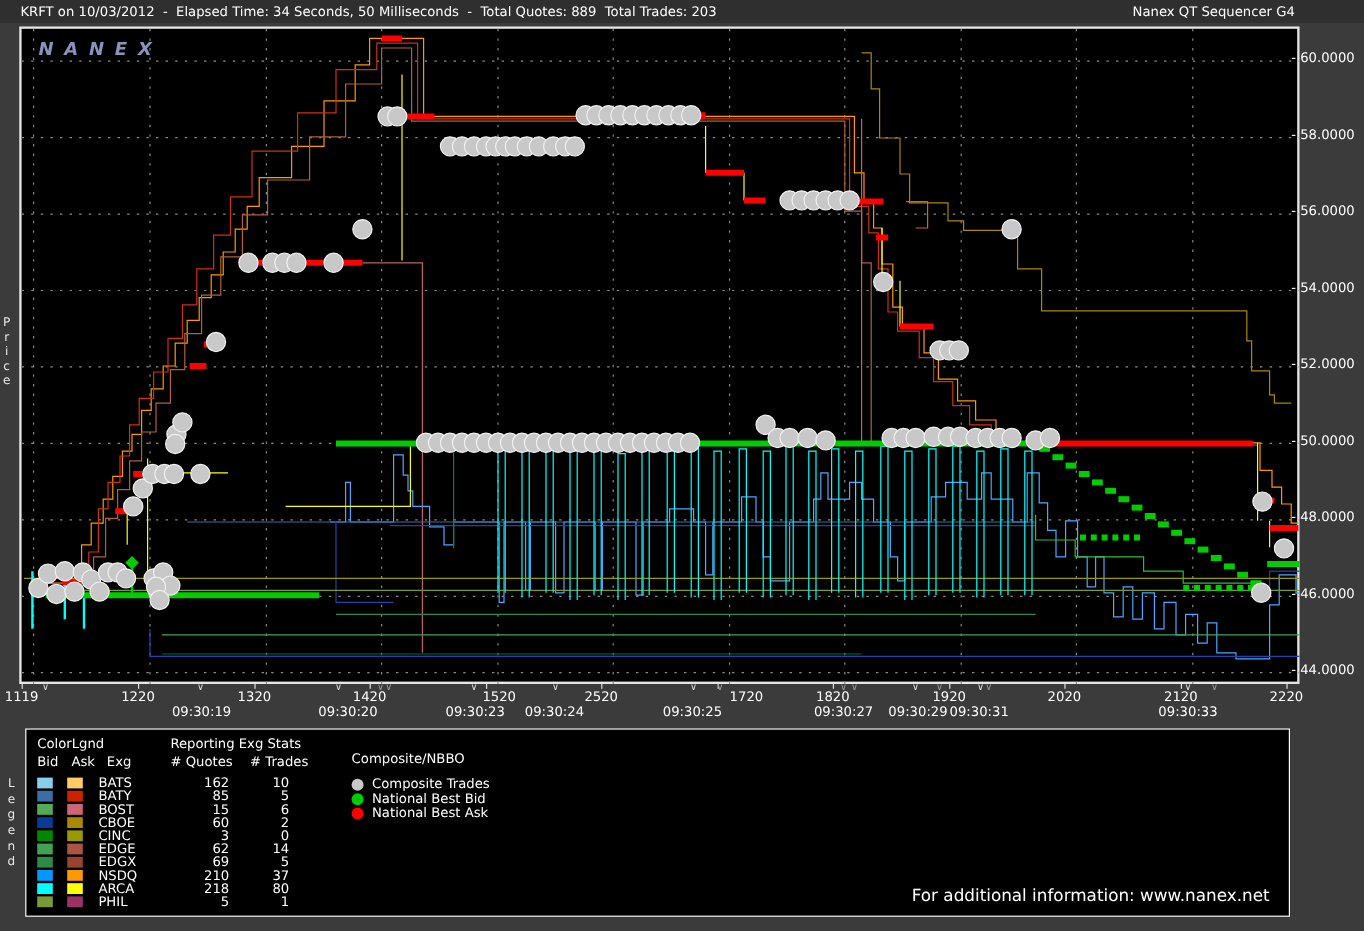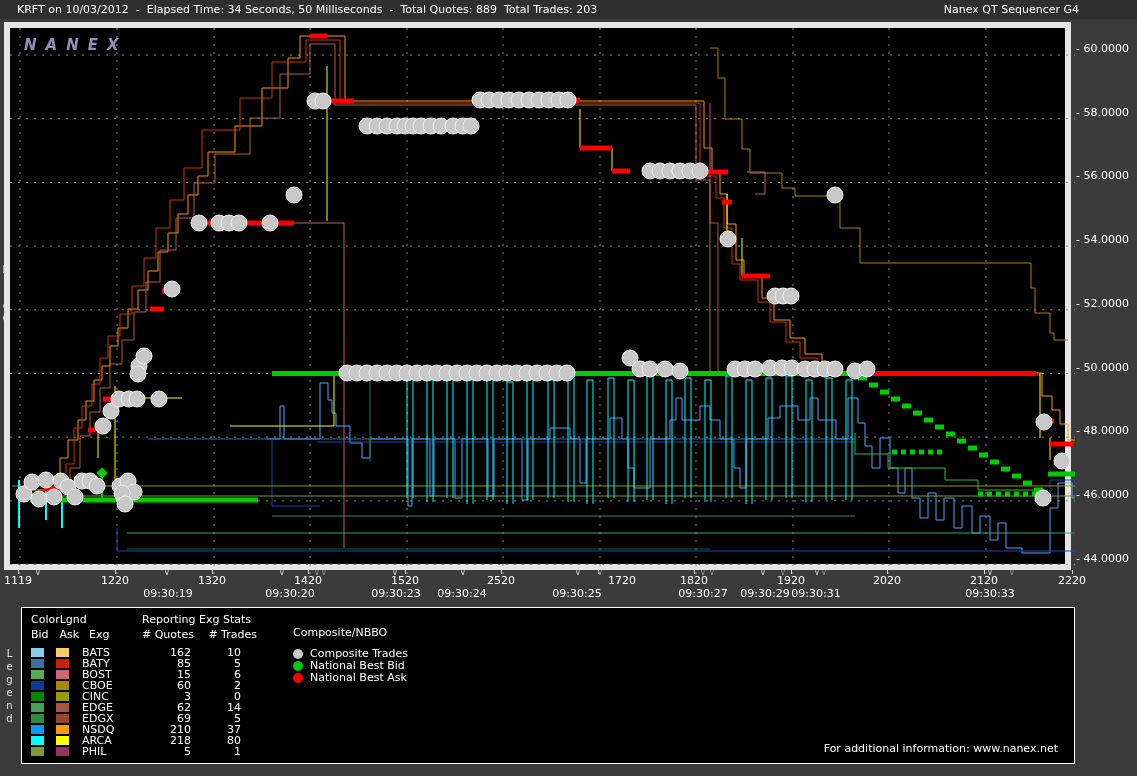--- a/index.html
+++ b/index.html
@@ -2,21 +2,21 @@
 <html><head>
 <meta charset="utf-8">
 <style>
   html,body{margin:0;padding:0;width:1137px;height:776px;background:#3b3b3b;overflow:hidden;
     font-family:"DejaVu Sans",sans-serif;color:#fff;}
   .titlebar{position:absolute;left:0;top:0;width:1137px;height:19px;background:#2f2f2f;font-size:11px;line-height:19px;}
   .title-left{position:absolute;left:17px;top:0;white-space:pre;}
   .title-right{position:absolute;right:58px;top:0;}
   .price-label{position:absolute;left:1px;top:264px;width:10px;font-size:10px;color:#e8e8e8;
     writing-mode:vertical-rl;text-orientation:upright;letter-spacing:1px;}
-  .chart-frame{position:absolute;left:4px;top:22px;width:1067px;height:548px;background:#000;border:6px solid #e5e5e5;box-sizing:border-box;}
+  .chart-frame{position:absolute;left:16px;top:22px;width:1067px;height:548px;background:#000;border:2px solid #e5e5e5;box-sizing:border-box;}
   .nanex-logo{position:absolute;left:14px;top:8px;font-size:15px;font-style:italic;font-weight:bold;
     letter-spacing:9px;color:#8e90bd;}
   svg{position:absolute;left:0;top:0;}
   .y-axis{position:absolute;left:1076px;top:22px;width:60px;height:548px;font-size:11px;}
   .y-tick{position:absolute;left:0;height:12px;line-height:12px;white-space:pre;color:#fff;}
   .x-axis{position:absolute;left:8px;top:570px;width:1125px;height:34px;font-size:11px;}
   .x-tickmark{position:absolute;top:0;width:1px;height:4px;background:#ddd;}
   .x-arrow{position:absolute;top:-2px;font-size:8px;transform:translateX(-50%);}
   .x-seq{position:absolute;top:4px;transform:translateX(-50%);}
   .x-time{position:absolute;top:17px;transform:translateX(-50%);}
@@ -34,21 +34,21 @@
   .sw{position:absolute;top:1px;width:13px;height:9px;}
   .sw.bid{left:0;}
   .sw.ask{left:25px;}
   .exg-name{position:absolute;left:51px;}
   .exg-q{position:absolute;left:100px;width:60px;text-align:right;}
   .exg-t{position:absolute;left:160px;width:50px;text-align:right;}
   .nbbo{position:absolute;left:271px;top:18px;}
   .nbbo-hdr{margin-bottom:9px;}
   .nbbo-item{height:12px;line-height:12px;position:relative;padding-left:17px;}
   .dot{position:absolute;left:0;top:1px;width:10px;height:10px;border-radius:50%;}
-  .info-text{position:absolute;right:16px;bottom:8px;font-size:11px;}
+  .info-text{position:absolute;right:16px;bottom:8px;font-size:14px;}
 </style>
 </head>
 <body>
 
 <div>
   <div class="titlebar">
     <span class="title-left">KRFT on 10/03/2012  -  Elapsed Time: 34 Seconds, 50 Milliseconds  -  Total Quotes: 889  Total Trades: 203</span>
     <span class="title-right">Nanex QT Sequencer G4</span>
   </div>
 
@@ -308,21 +308,21 @@
   <div class="x-axis">
       <div class="x-tickmark" style="left: 10px;"></div>
       <div class="x-seq" style="left: 10px;">1119</div>
       <div class="x-tickmark" style="left: 107px;"></div>
       <div class="x-seq" style="left: 107px;">1220</div>
       <div class="x-tickmark" style="left: 204px;"></div>
       <div class="x-seq" style="left: 204px;">1320</div>
       <div class="x-tickmark" style="left: 300px;"></div>
       <div class="x-seq" style="left: 300px;">1420</div>
       <div class="x-tickmark" style="left: 397px;"></div>
-      <div class="x-seq" style="left: 397px;">1520</div>
+      <div class="x-seq" style="left: 408px;">1520</div>
       <div class="x-tickmark" style="left: 493px;"></div>
       <div class="x-seq" style="left: 493px;">2520</div>
       <div class="x-tickmark" style="left: 590px;"></div>
       <div class="x-seq" style="left: 590px; margin-left: 24px;">1720</div>
       <div class="x-tickmark" style="left: 686px;"></div>
       <div class="x-seq" style="left: 686px;">1820</div>
       <div class="x-tickmark" style="left: 783px;"></div>
       <div class="x-seq" style="left: 783px;">1920</div>
       <div class="x-tickmark" style="left: 879px;"></div>
       <div class="x-seq" style="left: 879px;">2020</div>

